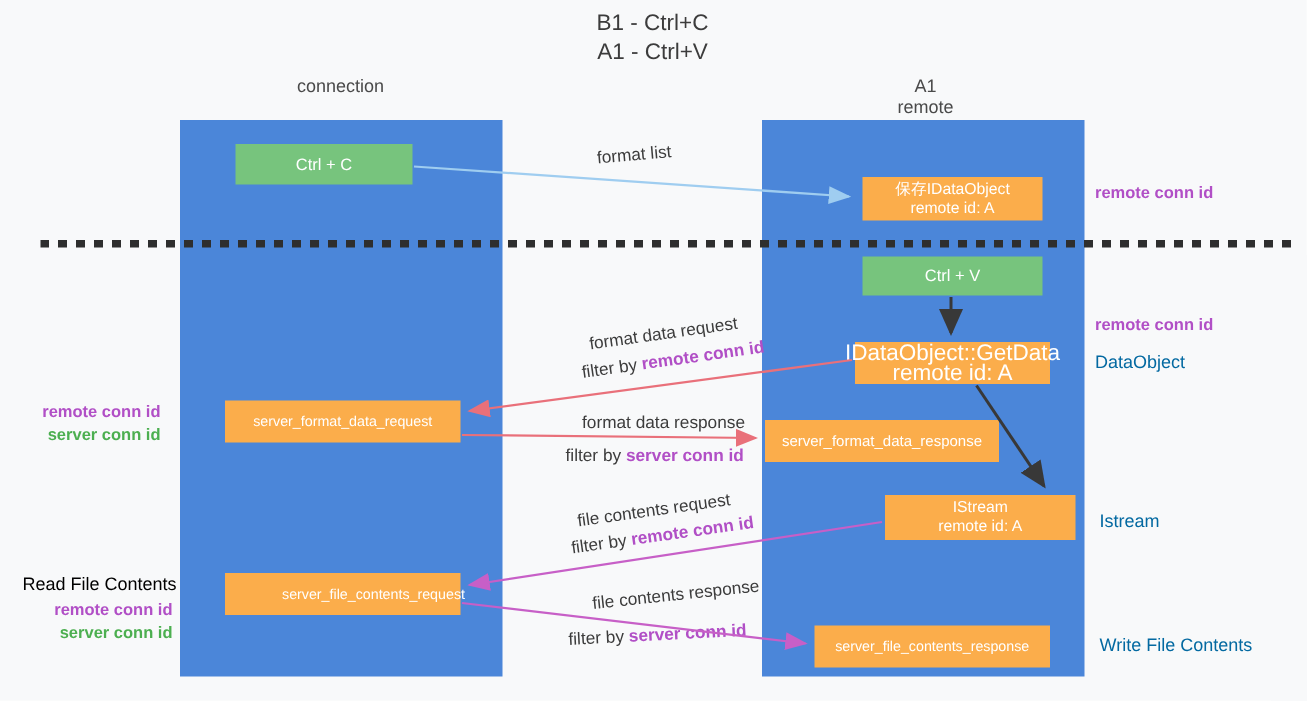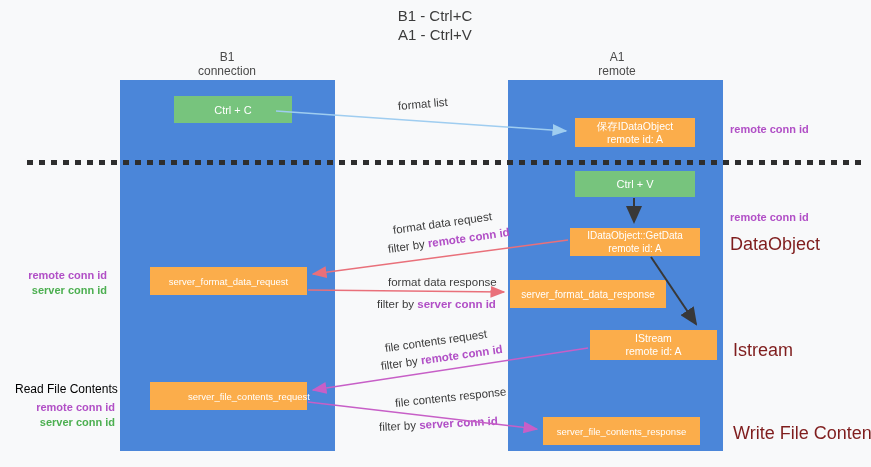--- a/index.html
+++ b/index.html
@@ -20,55 +20,54 @@
   .lane{position:absolute;top:80px;width:215px;height:371px;background:var(--c-lane-blue);z-index:1;}
   .lane.left{left:120px;} .lane.right{left:508px;}
 
   .dashline{position:absolute;left:27px;top:160px;width:838px;height:5px;z-index:2;
     background:repeating-linear-gradient(90deg,#2e2e2e 0 6px,transparent 6px 12px);}
 
   .node{position:absolute;z-index:3;display:flex;flex-direction:column;align-items:center;
     justify-content:center;color:#fff;text-align:center;}
   .node.green{background:var(--c-box-green);}
   .node.orange{background:var(--c-box-orange);}
-  .n-ctrl-c{left:174px;top:96px;width:118px;height:27px;font-size:11px;}
+  .n-ctrl-c{left:157px;top:96px;width:118px;height:27px;font-size:11px;}
   .n-save{left:575px;top:118px;width:120px;height:29px;font-size:10.5px;line-height:13px;}
   .n-ctrl-v{left:575px;top:171px;width:120px;height:26px;font-size:11px;}
-  .n-getdata{left:570px;top:228px;width:130px;height:28px;font-size:10px;line-height:13px;}
+  .n-getdata{left:570px;top:228px;width:130px;height:28px;font-size:15px;line-height:13px;}
   .n-fmt-req{left:150px;top:267px;width:157px;height:28px;font-size:9.5px;}
   .n-fmt-resp{left:510px;top:280px;width:156px;height:28px;font-size:10px;}
   .n-istream{left:590px;top:330px;width:127px;height:30px;font-size:10.5px;line-height:13px;}
   .n-file-req{left:150px;top:382px;width:157px;height:28px;font-size:9.5px;padding-left:41px;}
   .n-file-resp{left:543px;top:417px;width:157px;height:28px;font-size:9.5px;}
 
   .flabel{position:absolute;z-index:4;font-size:11.5px;color:#3c3c3c;white-space:nowrap;transform-origin:left center;}
   .key-purple{color:var(--c-purple-text);font-weight:bold;}
   .key-green{color:var(--c-green-text);font-weight:bold;}
   .rot8{transform:rotate(-8deg);} .rot6{transform:rotate(-6deg);}
   .rot5{transform:rotate(-5deg);} .rot3{transform:rotate(-3deg);}
 
   .ann{position:absolute;z-index:4;white-space:nowrap;}
-  .ann.plain{font-size:18px;color:#7f1d1d;}
+  .ann.plain{font-size:12px;color:#0369a1;}
   .ann.purple{font-size:11px;font-weight:bold;color:var(--c-purple-text);}
   .ann-group{position:absolute;z-index:4;text-align:right;line-height:15px;white-space:nowrap;}
 
   svg.arrows{position:absolute;left:0;top:0;z-index:5;pointer-events:none;}
 </style>
 </head>
 <body>
 
 <div class="stage">
 
   <div class="title-block">
     <div>B1 - Ctrl+C</div>
     <div>A1 - Ctrl+V</div>
   </div>
 
   <div class="lane-header left">
-    <div>B1</div>
     <div>connection</div>
   </div>
   <div class="lane-header right">
     <div>A1</div>
     <div>remote</div>
   </div>
 
   <div class="lane left"></div>
   <div class="lane right"></div>
 

